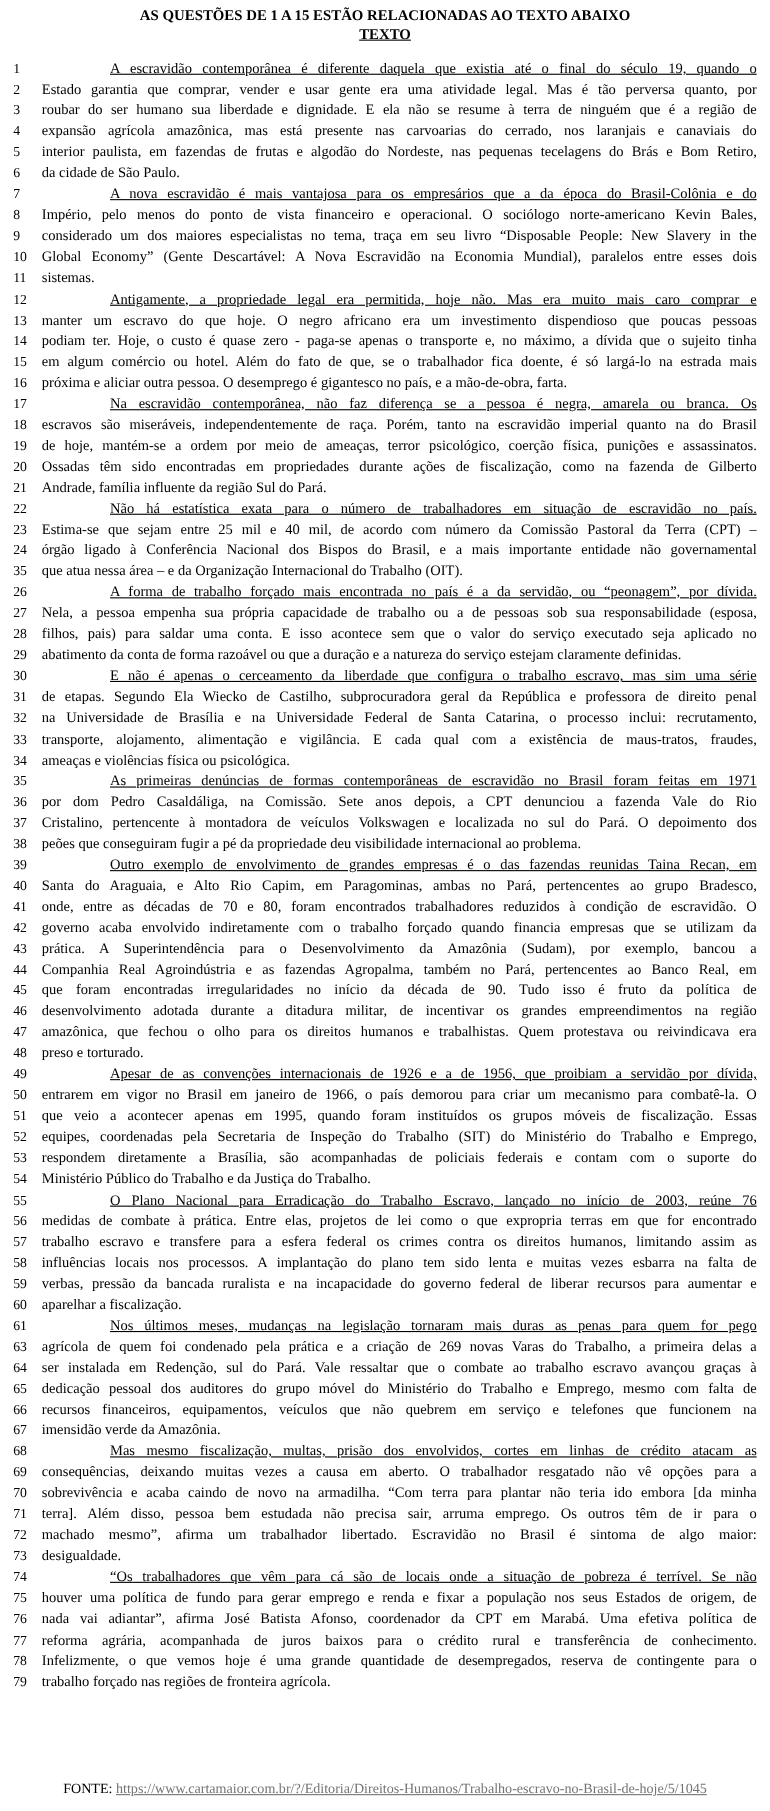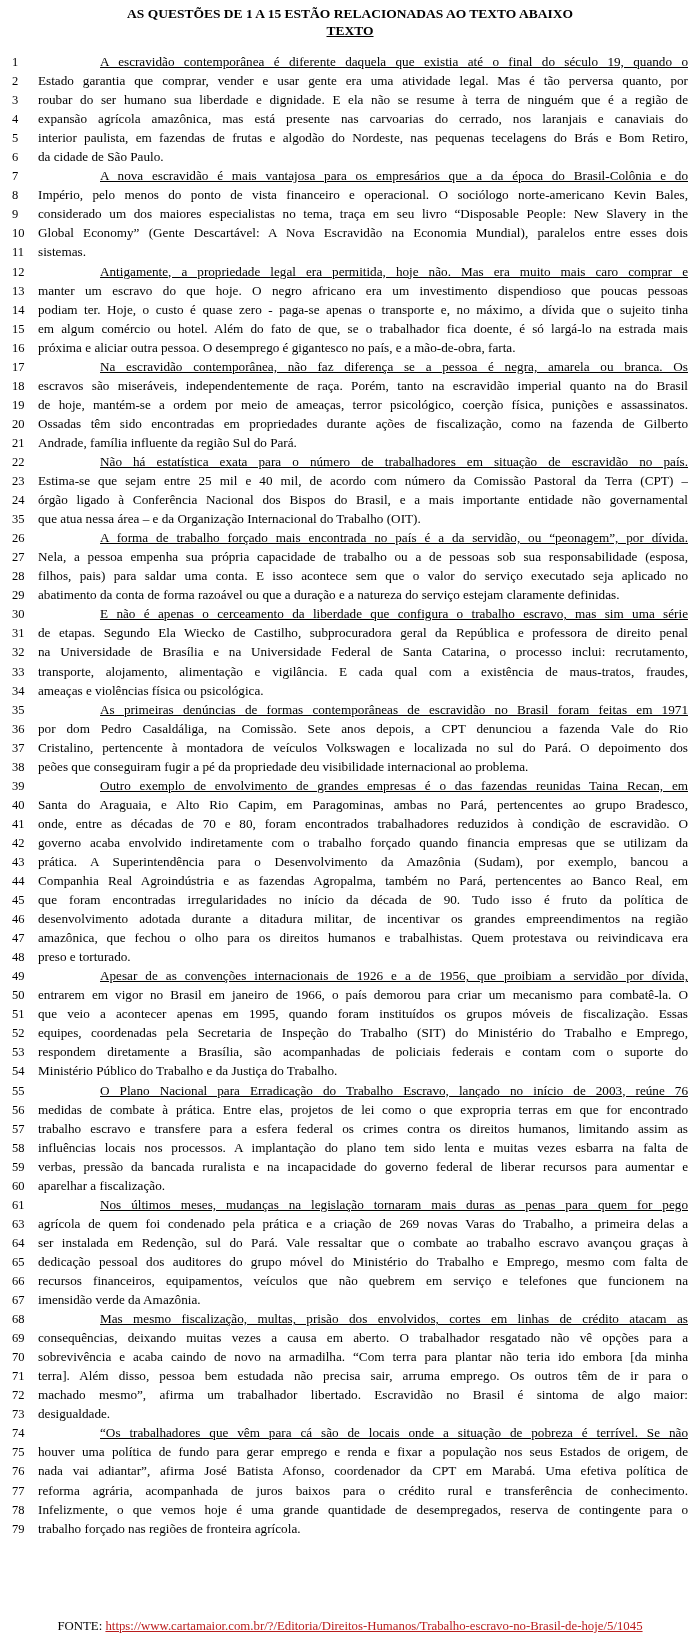--- a/index.html
+++ b/index.html
@@ -393,16 +393,16 @@
         <span class="line-text">Infelizmente, o que vemos hoje é uma grande quantidade de desempregados, reserva de contingente para o</span>
       </div>
       <div class="line">
         <span class="line-num">79</span>
         <span class="line-text para-end">trabalho forçado nas regiões de fronteira agrícola.</span>
       </div>
     </main>
 
   <footer class="page-footer">
     <span>FONTE:</span>
-    <a href="#" style="color: #b91c1c;">https://www.cartamaior.com.br/?/Editoria/Direitos-Humanos/Trabalho-escravo-no-Brasil-de-hoje/5/1045</a>
+    <a href="#" style="color: #737373;">https://www.cartamaior.com.br/?/Editoria/Direitos-Humanos/Trabalho-escravo-no-Brasil-de-hoje/5/1045</a>
   </footer>
 
 </div>
 
 </body></html>

